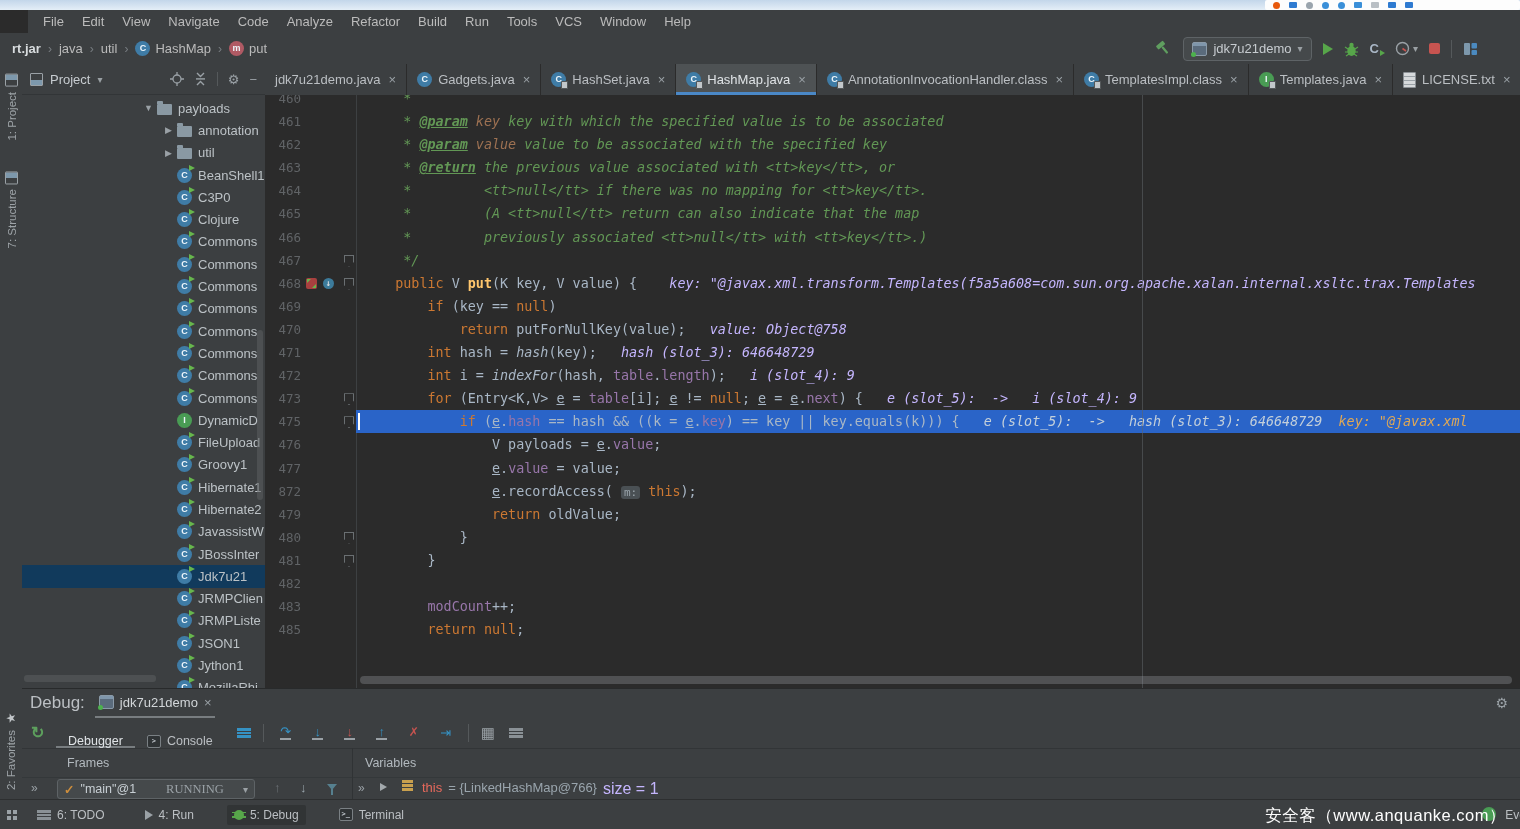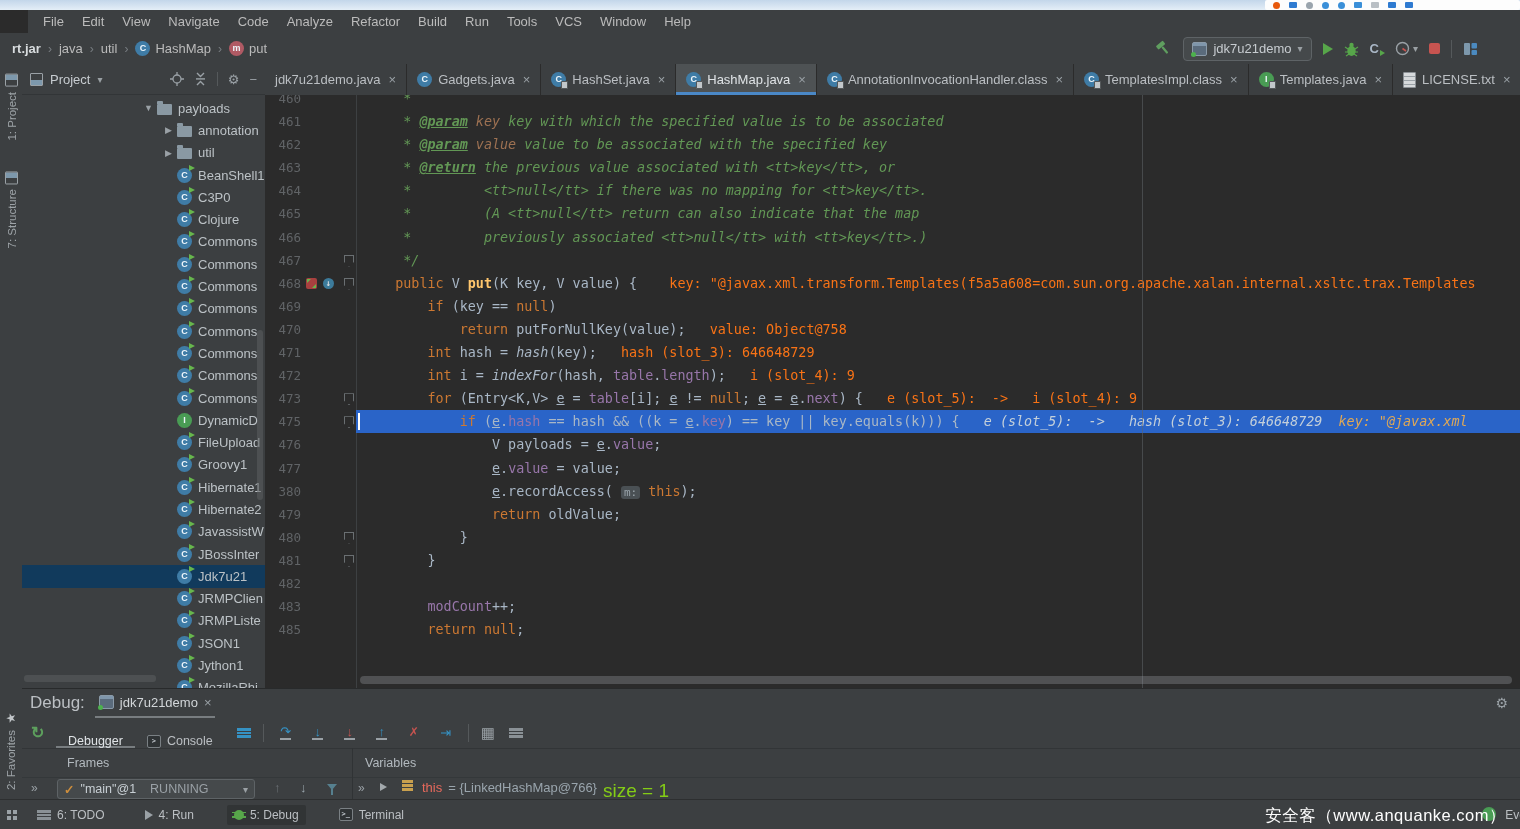--- a/index.html
+++ b/index.html
@@ -101,21 +101,21 @@
        font:bold 9px/11px "DejaVu Sans Mono",monospace;text-align:center;}
   .tk-cm{color:#629755;font-style:italic;}
   .tk-tag{color:#629755;font-style:italic;font-weight:bold;text-decoration:underline;}
   .tk-par{color:#9d7152;font-style:italic;}
   .tk-kw{color:#cc7832;}
   .tk-meth{color:#ffc66d;font-weight:bold;}
   .tk-pl{color:#a9b7c6;}
   .tk-fld{color:#9876aa;}
   .tk-u{color:#a9b7c6;text-decoration:underline;}
   .tk-it{color:#a9b7c6;font-style:italic;}
-  .tk-h{color:#f97316;}
+  .tk-h{color:#c4b5fd;font-style:italic;}
   .tk-hl{color:#c3cfda;font-style:italic;}
   .tk-hs{color:#e0a856;font-style:italic;}
   .tk-chip{background:#4a5054;color:#9aa4ab;border-radius:3px;padding:0 3px;font-size:11px;font-style:normal;}
   .ed-hscroll{position:absolute;left:95px;right:8px;bottom:4px;height:8px;background:rgba(165,170,174,.30);border-radius:4px;z-index:4;}
 
   
   #debugwin{left:22px;top:688px;right:0;height:112px;background:#3c3f41;border-top:1px solid #282a2b;}
   .dh{position:absolute;left:0;top:0;right:0;height:28px;display:flex;align-items:center;padding-left:8px;gap:10px;}
   .dh .dlabel{color:#bbbfc3;font-size:17px;}
   .dtab{display:flex;align-items:center;gap:6px;color:#d2d6d9;font-size:13px;height:100%;
@@ -136,27 +136,27 @@
   .stepico .a{font-size:13px;}
   .stepico .base{width:11px;height:2px;background:#9aa1a6;margin-top:1px;}
   .blue{color:#3592C4;} .red{color:#C75450;} .grayed{color:#6d7276;}
   .dcols{position:absolute;left:0;top:59px;right:0;height:29px;border-bottom:1px solid #34383a;}
   .dcols .hdr{position:absolute;top:0;height:29px;display:flex;align-items:center;color:#b3babf;font-size:12.5px;}
   .dvdivider{position:absolute;left:330px;top:59px;bottom:0;width:1px;background:#303335;}
   .dcontent{position:absolute;left:0;top:88px;right:0;bottom:0;}
   .thread-box{position:absolute;left:35px;top:2px;width:198px;height:20px;border:1px solid #5e6366;border-radius:3px;
               background:#45494b;display:flex;align-items:center;gap:6px;padding:0 6px;font-size:12.5px;color:#c8cfd4;box-sizing:border-box;}
   .thread-box .check{color:#ce8e3c;font-weight:bold;}
-  .thread-box .status{color:#9aa1a6;margin-left:8px;}
+  .thread-box .status{color:#9aa1a6;margin-left:24px;font-family:Liberation Serif, serif;}
   .dchev{color:#9aa1a6;font-size:12px;}
   .varrow-tri{width:0;height:0;border-left:7px solid #a3a9ad;border-top:4.5px solid transparent;border-bottom:4.5px solid transparent;display:inline-block;}
   .var-ico{width:11px;height:3px;background:#c9a04e;box-shadow:0 4px 0 #c9a04e,0 8px 0 #c9a04e;display:inline-block;margin-top:-8px;}
   .var-this{color:#e8695c;font-size:13px;}
   .var-val{color:#9aa5ad;font-size:13px;}
-  .var-extra{color:#84cc16;font-size:19px;}
+  .var-extra{color:#c4b5fd;font-size:16px;}
   .funnel{width:0;height:0;border-left:5px solid transparent;border-right:5px solid transparent;border-top:6px solid #56808f;position:relative;display:inline-block;}
   .funnel::after{content:"";position:absolute;left:-1px;top:-1px;width:2px;height:6px;background:#56808f;}
 
   
   #statusbar{left:0;bottom:0;right:0;height:29px;background:#3c3f41;border-top:1px solid #2d2f30;display:flex;align-items:center;}
   .switcher{position:absolute;left:7px;width:10px;height:10px;background:linear-gradient(90deg,#9aa1a6 0 4px,transparent 4px 6px,#9aa1a6 6px 10px),linear-gradient(#0000 0 0);
             -webkit-mask:linear-gradient(#000 0 4px,transparent 4px 6px,#000 6px 10px);mask:linear-gradient(#000 0 4px,transparent 4px 6px,#000 6px 10px);}
   #status-items{display:flex;align-items:center;gap:26px;padding-left:30px;font-size:12px;color:#bbbfc3;}
   .st-item{display:flex;align-items:center;gap:6px;padding:3px 7px;border-radius:2px;}
   .st-item.active{background:#313435;}
@@ -501,21 +501,21 @@
       <div class="cl"><span class="ln">467</span><span class="fold"></span><span class="txt"><span class="tk-cm">     */</span></span></div>
       <div class="cl"><span class="ln">468</span><span class="bp1"></span><span class="bp2">↓</span><span class="fold"></span><span class="txt"><span class="tk-kw">    public</span><span class="tk-pl"> V </span><span class="tk-meth">put</span><span class="tk-pl">(K key, V value) {</span><span class="tk-h">    key: "@javax.xml.transform.Templates(f5a5a608=com.sun.org.apache.xalan.internal.xsltc.trax.Templates</span></span></div>
       <div class="cl"><span class="ln">469</span><span class="txt"><span class="tk-pl">        </span><span class="tk-kw">if</span><span class="tk-pl"> (key == </span><span class="tk-kw">null</span><span class="tk-pl">)</span></span></div>
       <div class="cl"><span class="ln">470</span><span class="txt"><span class="tk-pl">            </span><span class="tk-kw">return</span><span class="tk-pl"> putForNullKey(value);</span><span class="tk-h">   value: Object@758</span></span></div>
       <div class="cl"><span class="ln">471</span><span class="txt"><span class="tk-pl">        </span><span class="tk-kw">int</span><span class="tk-pl"> hash = </span><span class="tk-it">hash</span><span class="tk-pl">(key);</span><span class="tk-h">   hash (slot_3): 646648729</span></span></div>
       <div class="cl"><span class="ln">472</span><span class="txt"><span class="tk-pl">        </span><span class="tk-kw">int</span><span class="tk-pl"> i = </span><span class="tk-it">indexFor</span><span class="tk-pl">(hash, </span><span class="tk-fld">table</span><span class="tk-pl">.</span><span class="tk-fld">length</span><span class="tk-pl">);</span><span class="tk-h">   i (slot_4): 9</span></span></div>
       <div class="cl"><span class="ln">473</span><span class="fold"></span><span class="txt"><span class="tk-pl">        </span><span class="tk-kw">for</span><span class="tk-pl"> (Entry&lt;K,V&gt; </span><span class="tk-u">e</span><span class="tk-pl"> = </span><span class="tk-fld">table</span><span class="tk-pl">[i]; </span><span class="tk-u">e</span><span class="tk-pl"> != </span><span class="tk-kw">null</span><span class="tk-pl">; </span><span class="tk-u">e</span><span class="tk-pl"> = </span><span class="tk-u">e</span><span class="tk-pl">.</span><span class="tk-fld">next</span><span class="tk-pl">) {</span><span class="tk-h">   e (slot_5):  -&gt;   i (slot_4): 9</span></span></div>
       <div class="cl cur"><span class="ln">475</span><span class="fold"></span><span class="txt"><span class="tk-pl">            </span><span class="tk-kw">if</span><span class="tk-pl"> (</span><span class="tk-u">e</span><span class="tk-pl">.</span><span class="tk-fld">hash</span><span class="tk-pl"> == hash &amp;&amp; ((k = </span><span class="tk-u">e</span><span class="tk-pl">.</span><span class="tk-fld">key</span><span class="tk-pl">) == key || key.equals(k))) {</span><span class="tk-hl">   e (slot_5):  -&gt;   hash (slot_3): 646648729  </span><span class="tk-hs">key: "@javax.xml</span></span><span class="caret"></span></div>
       <div class="cl"><span class="ln">476</span><span class="txt"><span class="tk-pl">                V payloads = </span><span class="tk-u">e</span><span class="tk-pl">.</span><span class="tk-fld">value</span><span class="tk-pl">;</span></span></div>
       <div class="cl"><span class="ln">477</span><span class="txt"><span class="tk-pl">                </span><span class="tk-u">e</span><span class="tk-pl">.</span><span class="tk-fld">value</span><span class="tk-pl"> = value;</span></span></div>
-      <div class="cl"><span class="ln">380</span><span class="txt"><span class="tk-pl">                </span><span class="tk-u">e</span><span class="tk-pl">.recordAccess( </span><span class="tk-chip">m:</span><span class="tk-pl"> </span><span class="tk-kw">this</span><span class="tk-pl">);</span></span></div>
+      <div class="cl"><span class="ln">872</span><span class="txt"><span class="tk-pl">                </span><span class="tk-u">e</span><span class="tk-pl">.recordAccess( </span><span class="tk-chip">m:</span><span class="tk-pl"> </span><span class="tk-kw">this</span><span class="tk-pl">);</span></span></div>
       <div class="cl"><span class="ln">479</span><span class="txt"><span class="tk-pl">                </span><span class="tk-kw">return</span><span class="tk-pl"> oldValue;</span></span></div>
       <div class="cl"><span class="ln">480</span><span class="fold"></span><span class="txt"><span class="tk-pl">            }</span></span></div>
       <div class="cl"><span class="ln">481</span><span class="fold"></span><span class="txt"><span class="tk-pl">        }</span></span></div>
       <div class="cl"><span class="ln">482</span><span class="txt"></span></div>
       <div class="cl"><span class="ln">483</span><span class="txt"><span class="tk-pl">        </span><span class="tk-fld">modCount</span><span class="tk-pl">++;</span></span></div>
       <div class="cl"><span class="ln">485</span><span class="txt"><span class="tk-pl">        </span><span class="tk-kw">return</span><span class="tk-pl"> </span><span class="tk-kw">null</span><span class="tk-pl">;</span></span></div>
     </div>
   <div class="ed-hscroll"></div>
 </div>
 

